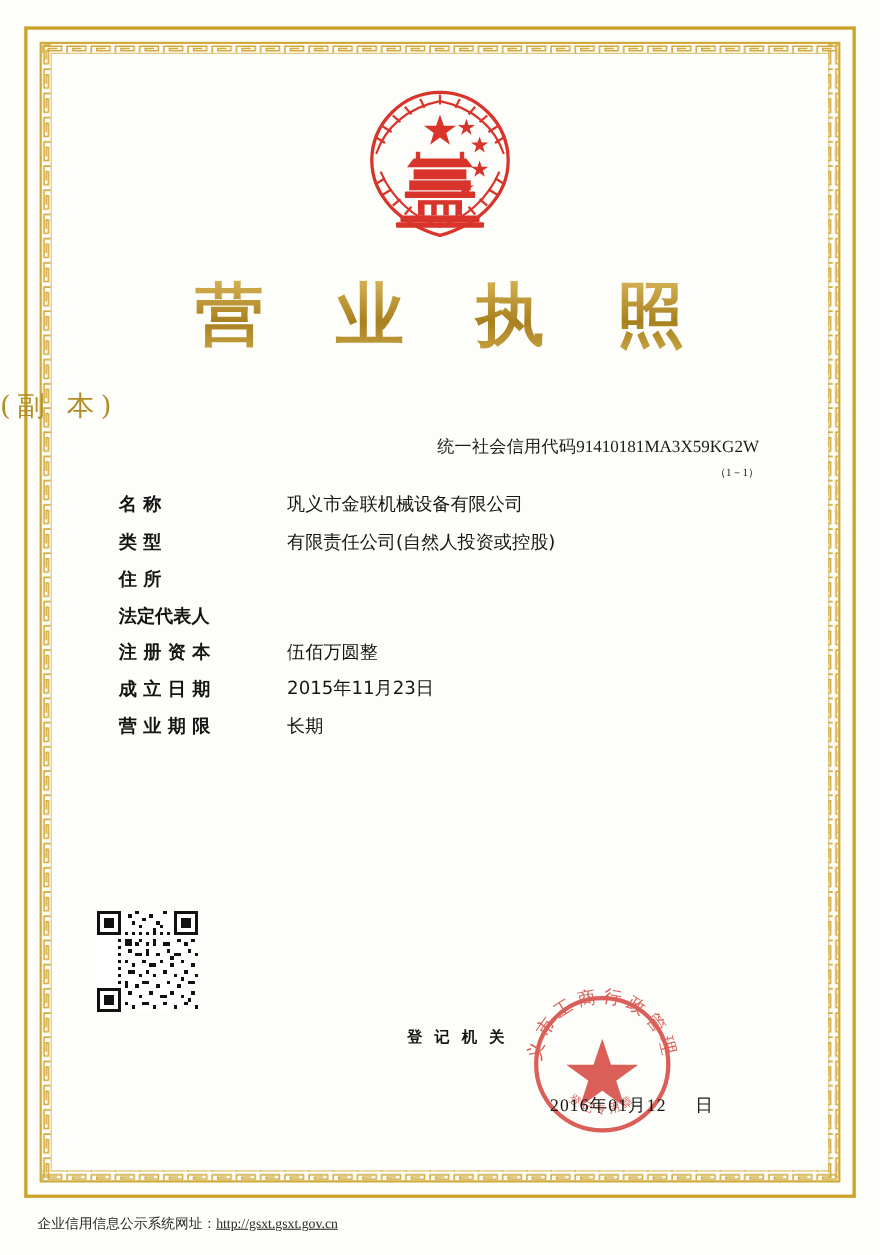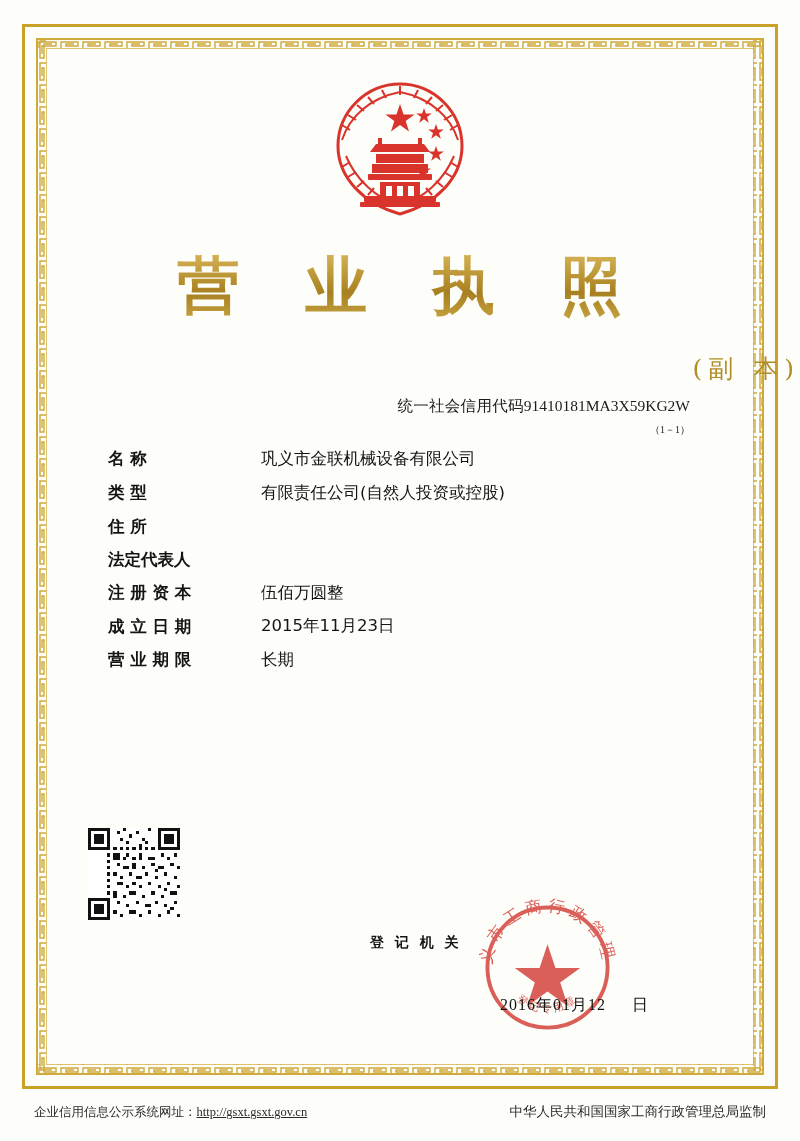--- a/index.html
+++ b/index.html
@@ -89,21 +89,21 @@
     background: linear-gradient(180deg, #d9b75a 0%, #a8801f 60%, #c6a342 100%);
     -webkit-background-clip: text;
     background-clip: text;
     color: transparent;
     text-shadow: none;
   }
   .subtitle {
     position: absolute;
     left: 0; right: 0;
     top: 352px;
-    text-align: right;
+    text-align: left;
     font-size: 25px;
     color: #b08d27;
     letter-spacing: 6px;
     font-family: "DejaVu Serif", "Liberation Serif", serif;
   }
 
   
   .code-line {
     position: absolute;
     right: 110px;
@@ -465,15 +465,14 @@
     </svg>
   </div>
 
   <div class="date-line">
     <span class="num">2016</span><span>年</span><span class="num">01</span><span>月</span><span class="num">12</span><span class="gap"></span><span>日</span>
   </div>
 
   <div class="footer-left">
     <span>企业信用信息公示系统网址：</span><a href="#">http://gsxt.gsxt.gov.cn</a>
   </div>
-  <div class="footer-right">中华人民共和国国家工商行政管理总局监制</div>
 
 </div>
 
 </body></html>

